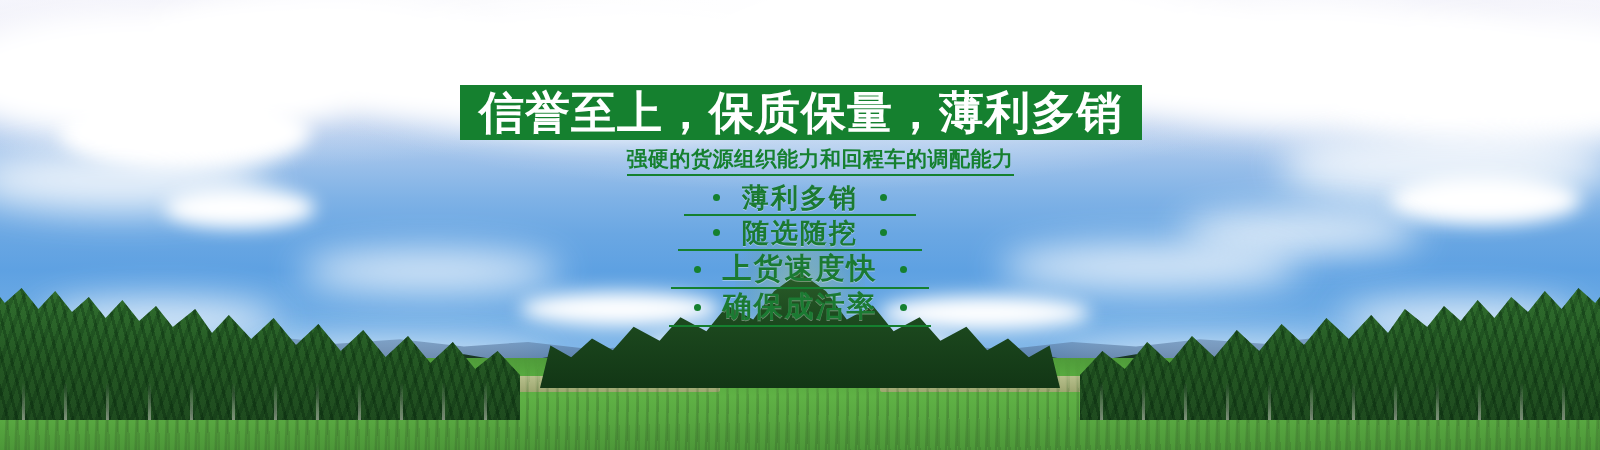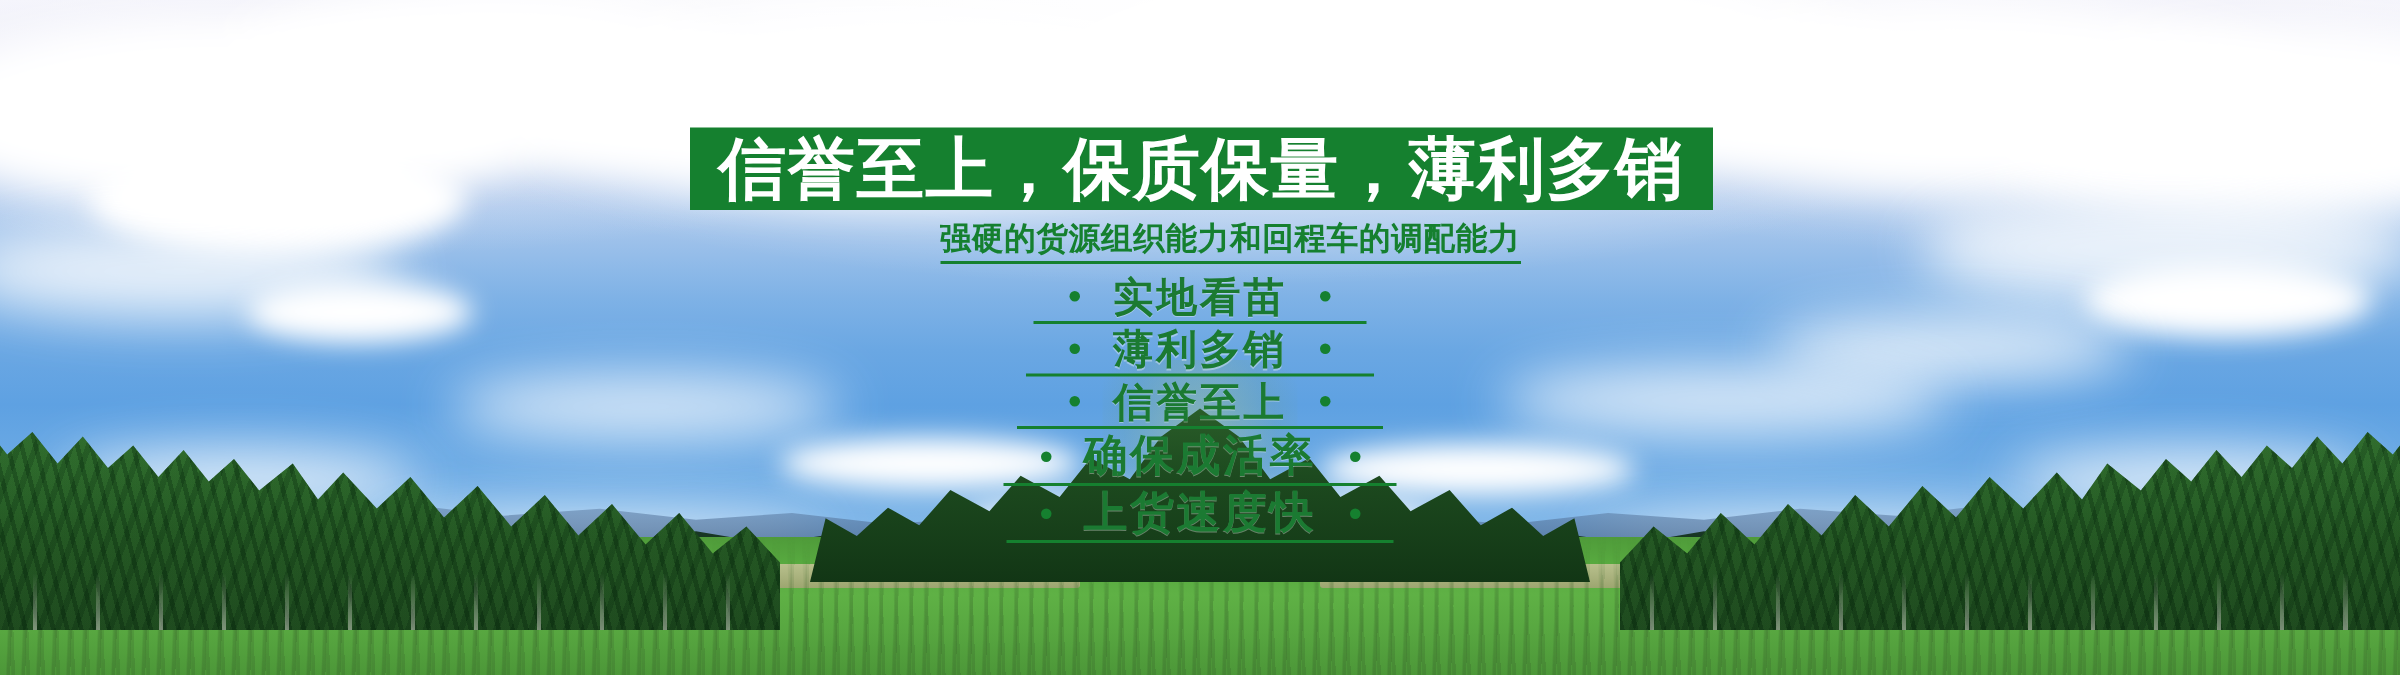--- a/index.html
+++ b/index.html
@@ -277,50 +277,44 @@
 
   <div class="headline-bar"></div>
   <div class="headline-text">信誉至上，保质保量，薄利多销</div>
 
   <div class="subtitle">
     <span class="txt">强硬的货源组织能力和回程车的调配能力</span>
   </div>
 
   <div class="feature-list">
 
-    <div class="feature-row r0">
-      <span class="dot"></span>
-      <span class="label">实地看苗</span>
+
+    <div class="feature-row r1">
+      <span class="dot"></span>
+      <span class="label">薄利多销</span>
       <span class="dot"></span>
       <span class="rule"></span>
     </div>
 
-    <div class="feature-row r1">
-      <span class="dot"></span>
-      <span class="label">薄利多销</span>
+    <div class="feature-row r2">
+      <span class="dot"></span>
+      <span class="label">随选随挖</span>
       <span class="dot"></span>
       <span class="rule"></span>
     </div>
 
-    <div class="feature-row r2">
-      <span class="dot"></span>
-      <span class="label">信誉至上</span>
+    <div class="feature-row r3">
+      <span class="dot"></span>
+      <span class="label">上货速度快</span>
       <span class="dot"></span>
       <span class="rule"></span>
     </div>
 
     <div class="feature-row r4">
       <span class="dot"></span>
       <span class="label">确保成活率</span>
       <span class="dot"></span>
       <span class="rule"></span>
     </div>
 
-    <div class="feature-row r3">
-      <span class="dot"></span>
-      <span class="label">上货速度快</span>
-      <span class="dot"></span>
-      <span class="rule"></span>
-    </div>
-
   </div>
 
 </div>
 
 </body></html>

